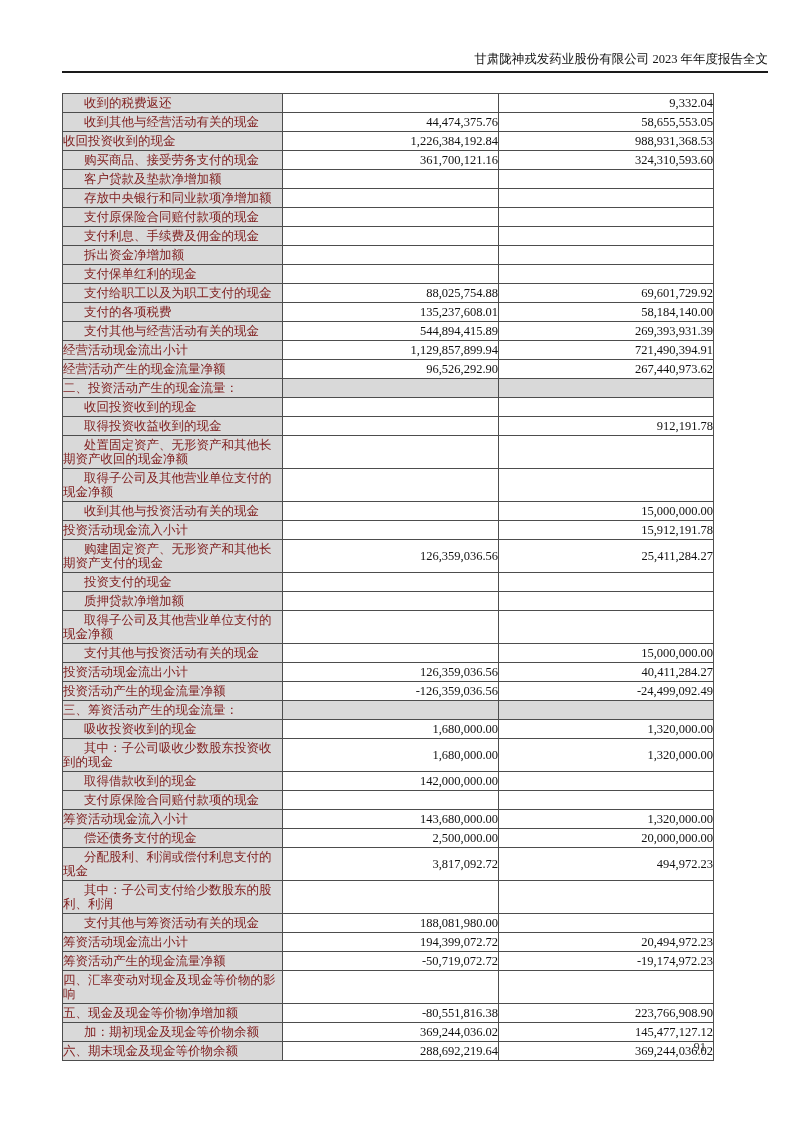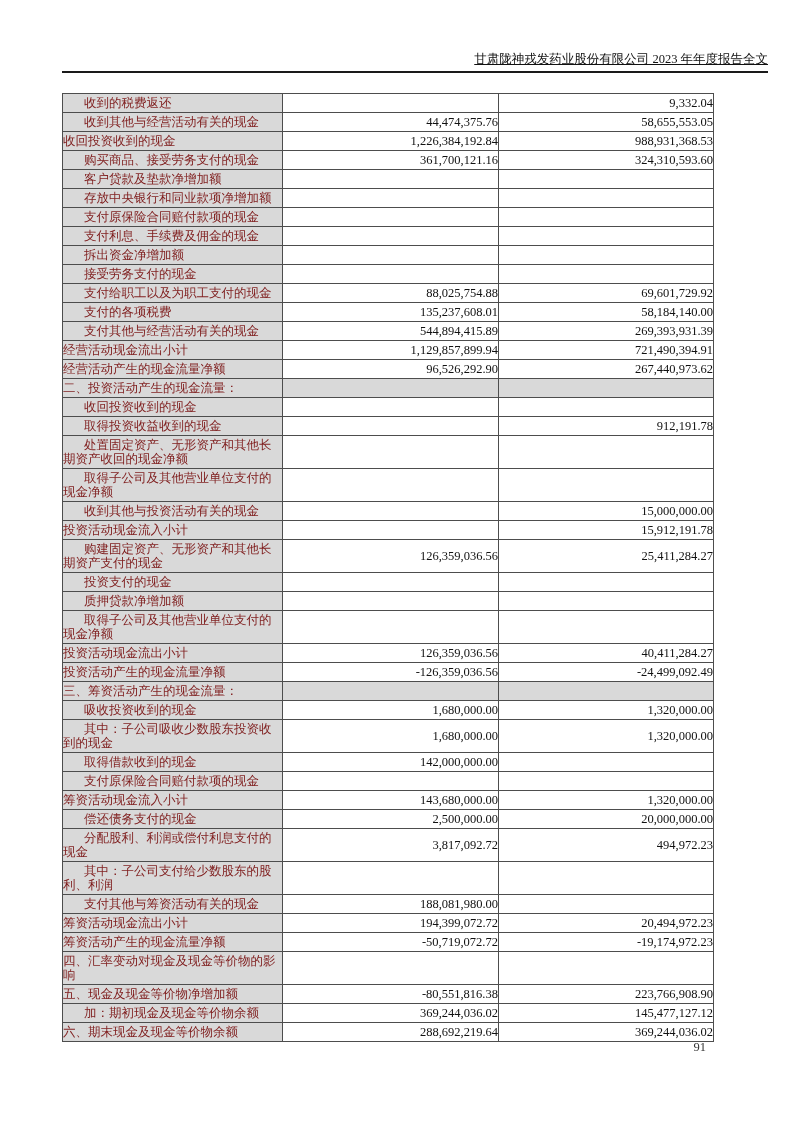--- a/index.html
+++ b/index.html
@@ -9,21 +9,20 @@
     position:relative;
     font-family:"Liberation Serif","DejaVu Serif",serif;
     color:#000000;
   }
   .header-title{
     position:absolute;
     top:52px;right:25px;
     font-size:12.5px;line-height:14px;
     white-space:nowrap;
     color:#111111;
-    text-decoration:underline;
   }
   .header-rule{
     position:absolute;
     top:71px;left:62px;
     width:706px;height:2px;
     background:#1a1a1a;
   }
   table.cashflow{
     position:absolute;
     top:93px;left:62px;
@@ -116,21 +115,21 @@
     <td class="c1 indent">支付利息、手续费及佣金的现金</td>
     <td class="c2"></td>
     <td class="c3"></td>
   </tr>
         <tr>
     <td class="c1 indent">拆出资金净增加额</td>
     <td class="c2"></td>
     <td class="c3"></td>
   </tr>
         <tr>
-    <td class="c1 indent">接受劳务支付的现金</td>
+    <td class="c1 indent">支付保单红利的现金</td>
     <td class="c2"></td>
     <td class="c3"></td>
   </tr>
         <tr>
     <td class="c1 indent">支付给职工以及为职工支付的现金</td>
     <td class="c2">88,025,754.88</td>
     <td class="c3">69,601,729.92</td>
   </tr>
         <tr>
     <td class="c1 indent">支付的各项税费</td>
@@ -201,20 +200,25 @@
     <td class="c1 indent">质押贷款净增加额</td>
     <td class="c2"></td>
     <td class="c3"></td>
   </tr>
         <tr>
     <td class="c1 indent">取得子公司及其他营业单位支付的现金净额</td>
     <td class="c2"></td>
     <td class="c3"></td>
   </tr>
         <tr>
+    <td class="c1 indent">支付其他与投资活动有关的现金</td>
+    <td class="c2"></td>
+    <td class="c3">15,000,000.00</td>
+  </tr>
+        <tr>
     <td class="c1">投资活动现金流出小计</td>
     <td class="c2">126,359,036.56</td>
     <td class="c3">40,411,284.27</td>
   </tr>
         <tr>
     <td class="c1">投资活动产生的现金流量净额</td>
     <td class="c2">-126,359,036.56</td>
     <td class="c3">-24,499,092.49</td>
   </tr>
         <tr class="section">

